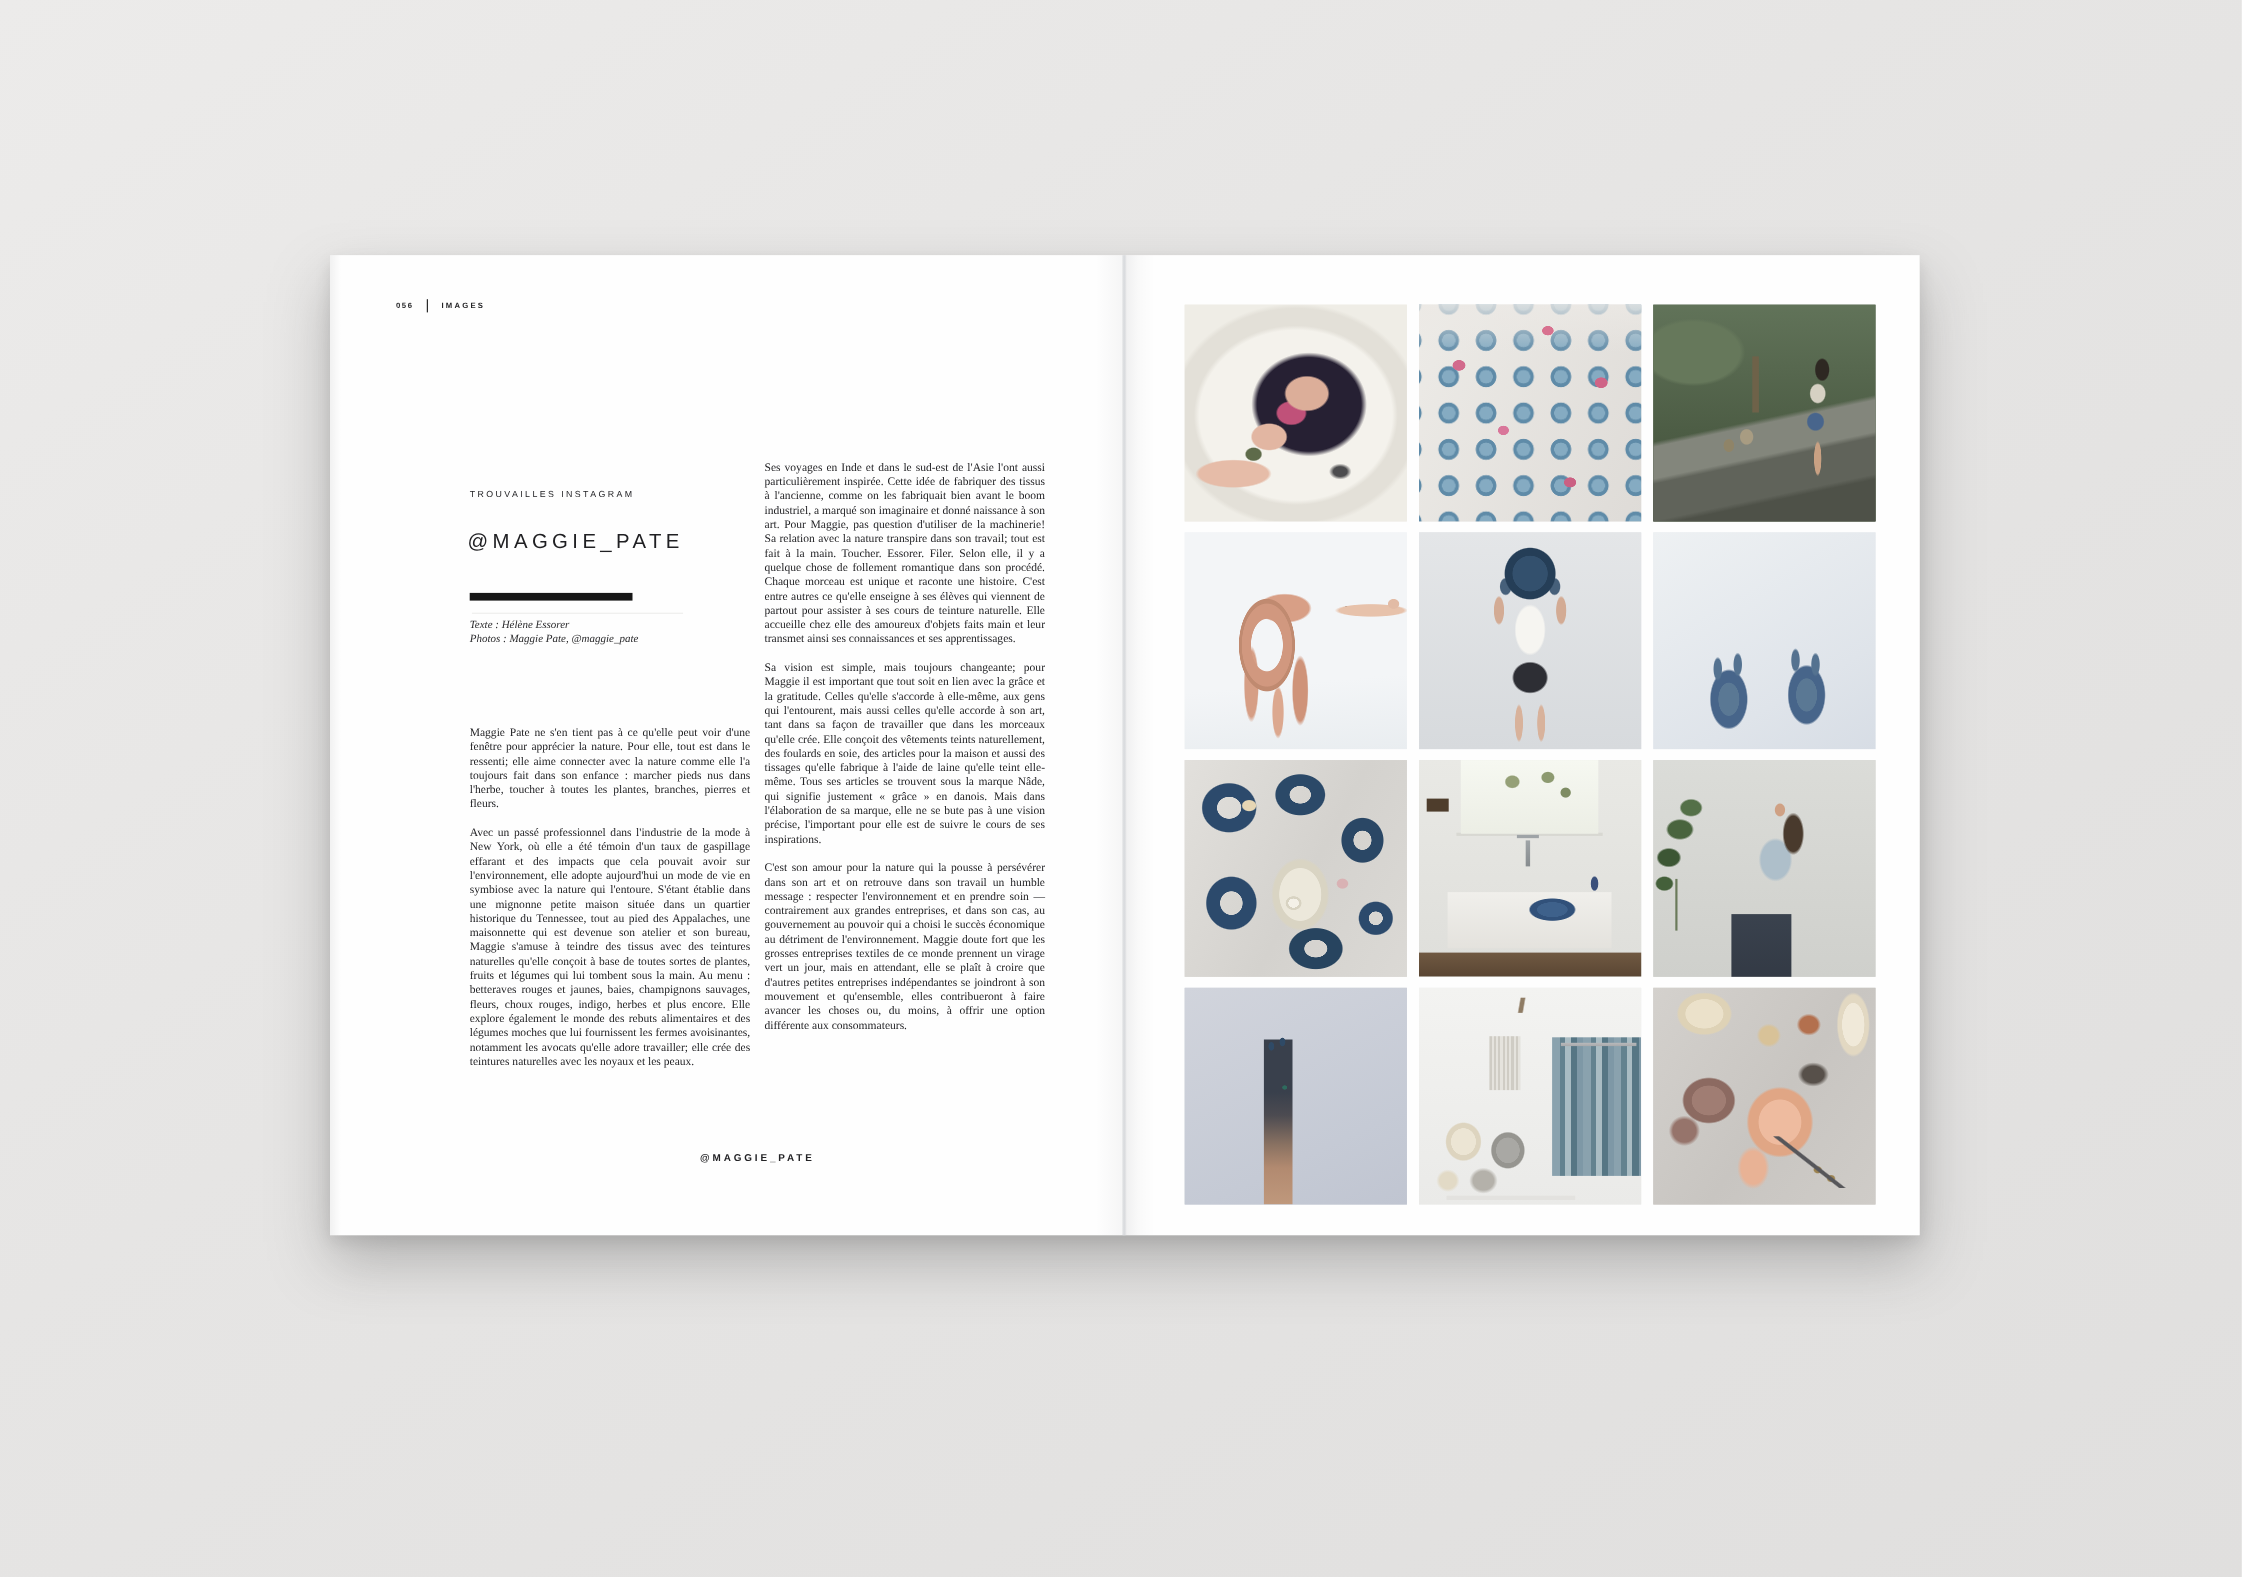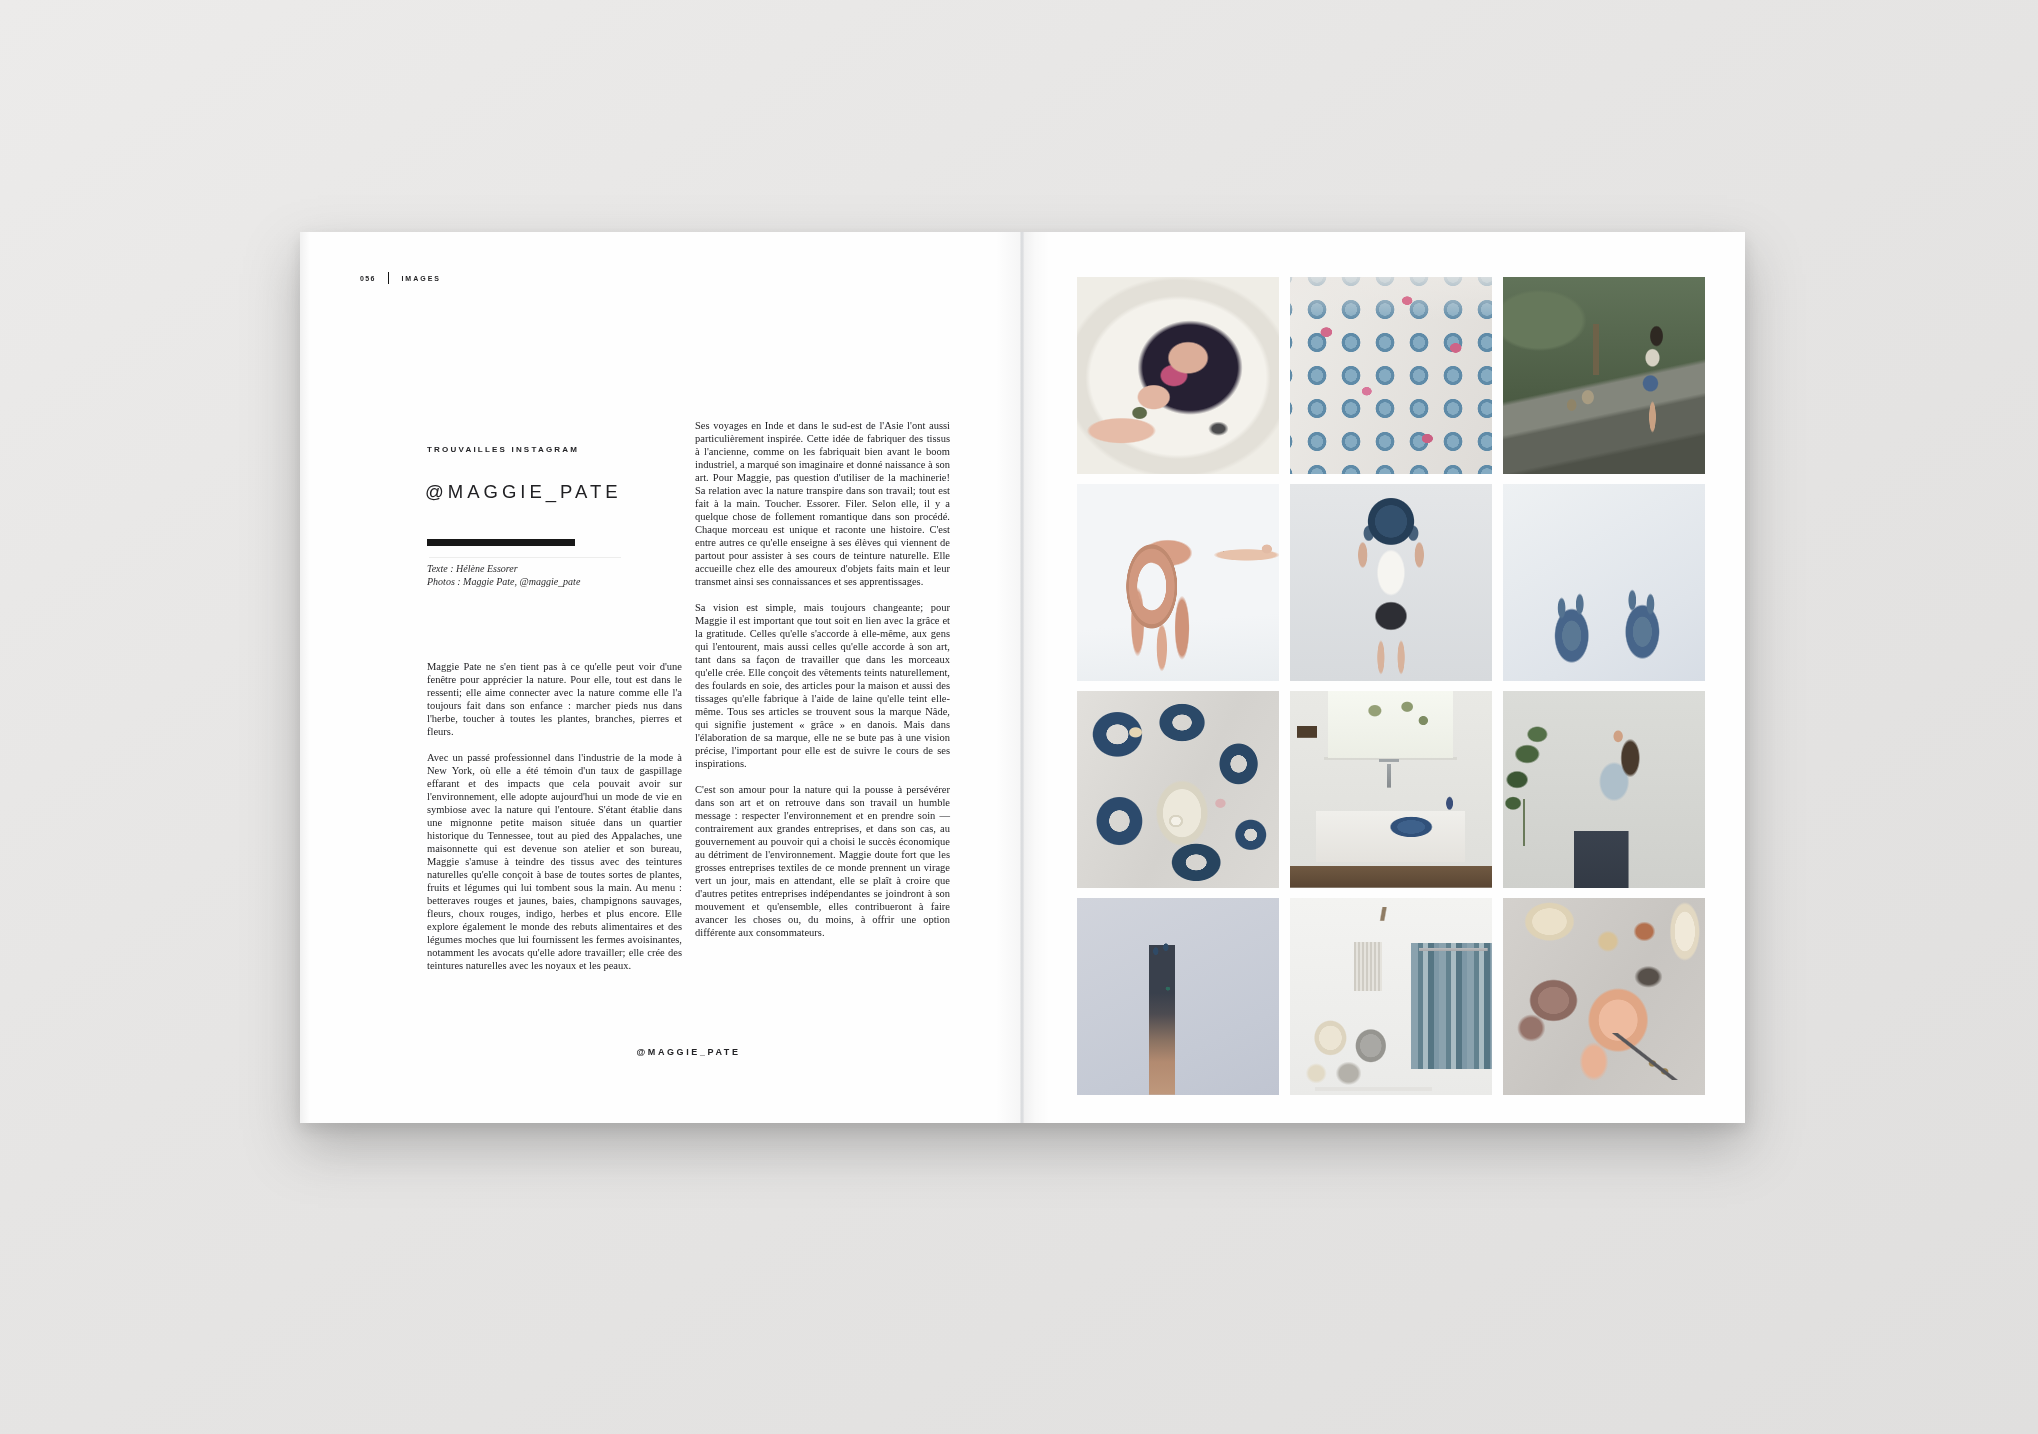--- a/index.html
+++ b/index.html
@@ -41,21 +41,21 @@
   .folio-row {
     position: absolute; left: 60px; top: 40px;
     display: flex; align-items: center; gap: 12px;
     font-size: 7px; font-weight: 700; letter-spacing: 1.4px;
   }
   .folio-divider { width: 1.5px; height: 12px; background: #141414; }
   .folio-row .section { letter-spacing: 2px; }
 
   .kicker {
     position: absolute; left: 127px; top: 213px;
-    font-size: 8px; font-weight: 700; letter-spacing: 2.2px; color: #232326;
+    font-size: 8px; font-weight: 400; letter-spacing: 2.2px; color: #232326;
   }
   .title {
     position: absolute; left: 125px; top: 249px;
     font-size: 18.5px; font-weight: 500; letter-spacing: 4px; color: #202023;
     white-space: nowrap;
   }
   .title-bar {
     position: absolute; left: 127px; top: 307px;
     width: 148px; height: 7px; background: var(--title_rule, #171717);
   }

